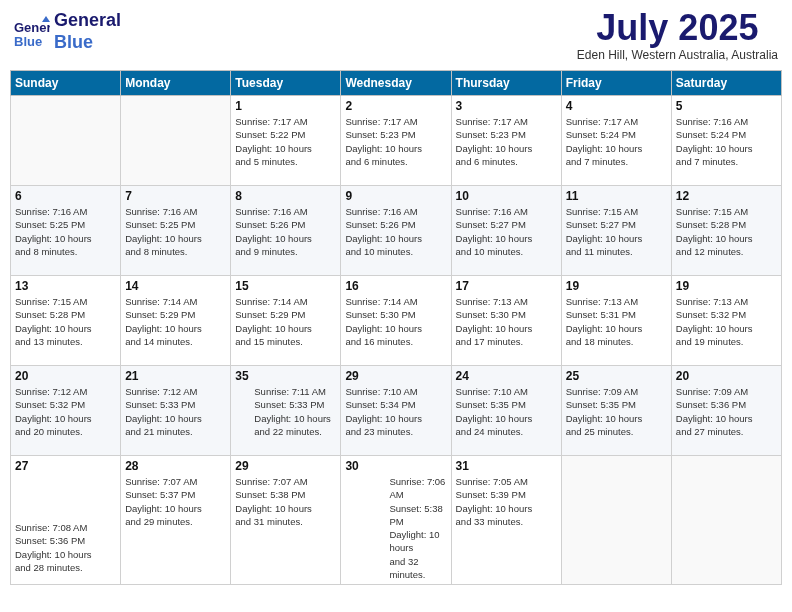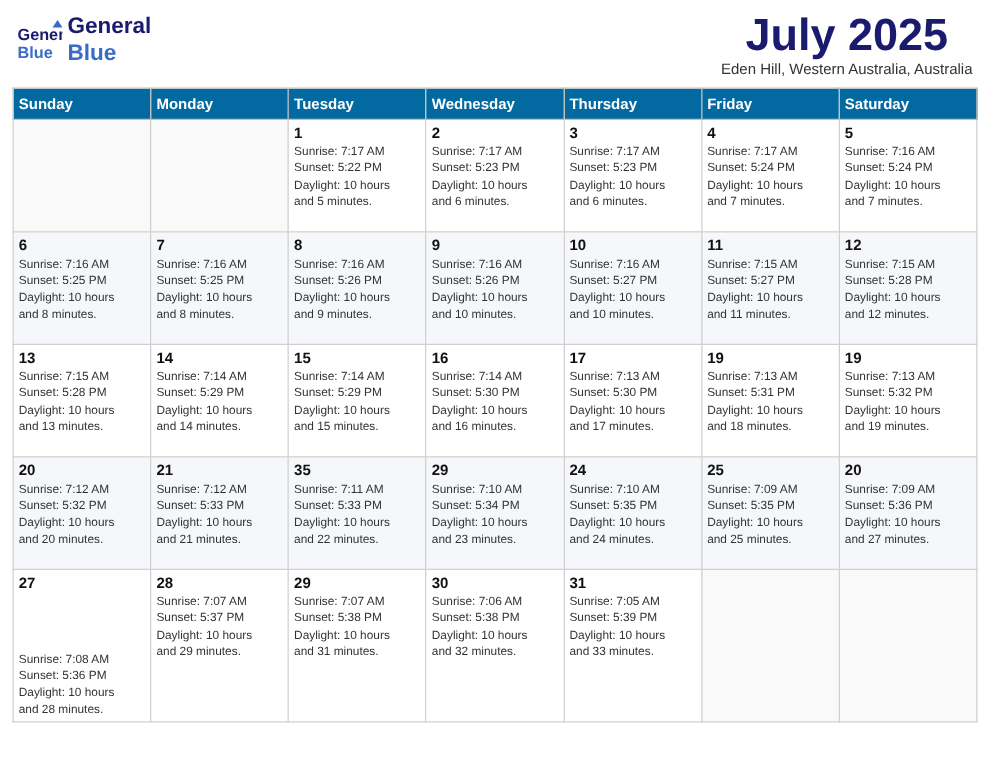--- a/index.html
+++ b/index.html
@@ -271,21 +271,21 @@
         </td>
         <td>
           <div class="day-num">21</div>
           <div class="day-detail" style="white-space: pre-line;">Sunrise: 7:12 AM
 Sunset: 5:33 PM
 Daylight: 10 hours
 and 21 minutes.</div>
         </td>
         <td>
           <div class="day-num">35</div>
-          <div class="day-detail" style="white-space: pre-line;">Sunrise: 7:11 AM
+          <div class="day-detail" style="white-space: pre-line; margin-left: 19px;">Sunrise: 7:11 AM
 Sunset: 5:33 PM
 Daylight: 10 hours
 and 22 minutes.</div>
         </td>
         <td>
           <div class="day-num">29</div>
           <div class="day-detail" style="white-space: pre-line;">Sunrise: 7:10 AM
 Sunset: 5:34 PM
 Daylight: 10 hours
 and 23 minutes.</div>
@@ -329,21 +329,21 @@
         </td>
         <td>
           <div class="day-num">29</div>
           <div class="day-detail" style="white-space: pre-line;">Sunrise: 7:07 AM
 Sunset: 5:38 PM
 Daylight: 10 hours
 and 31 minutes.</div>
         </td>
         <td>
           <div class="day-num">30</div>
-          <div class="day-detail" style="white-space: pre-line;">Sunrise: 7:06 AM
+          <div class="day-detail" style="white-space: pre-line; margin-left: 44px;">Sunrise: 7:06 AM
 Sunset: 5:38 PM
 Daylight: 10 hours
 and 32 minutes.</div>
         </td>
         <td>
           <div class="day-num">31</div>
           <div class="day-detail" style="white-space: pre-line;">Sunrise: 7:05 AM
 Sunset: 5:39 PM
 Daylight: 10 hours
 and 33 minutes.</div>

